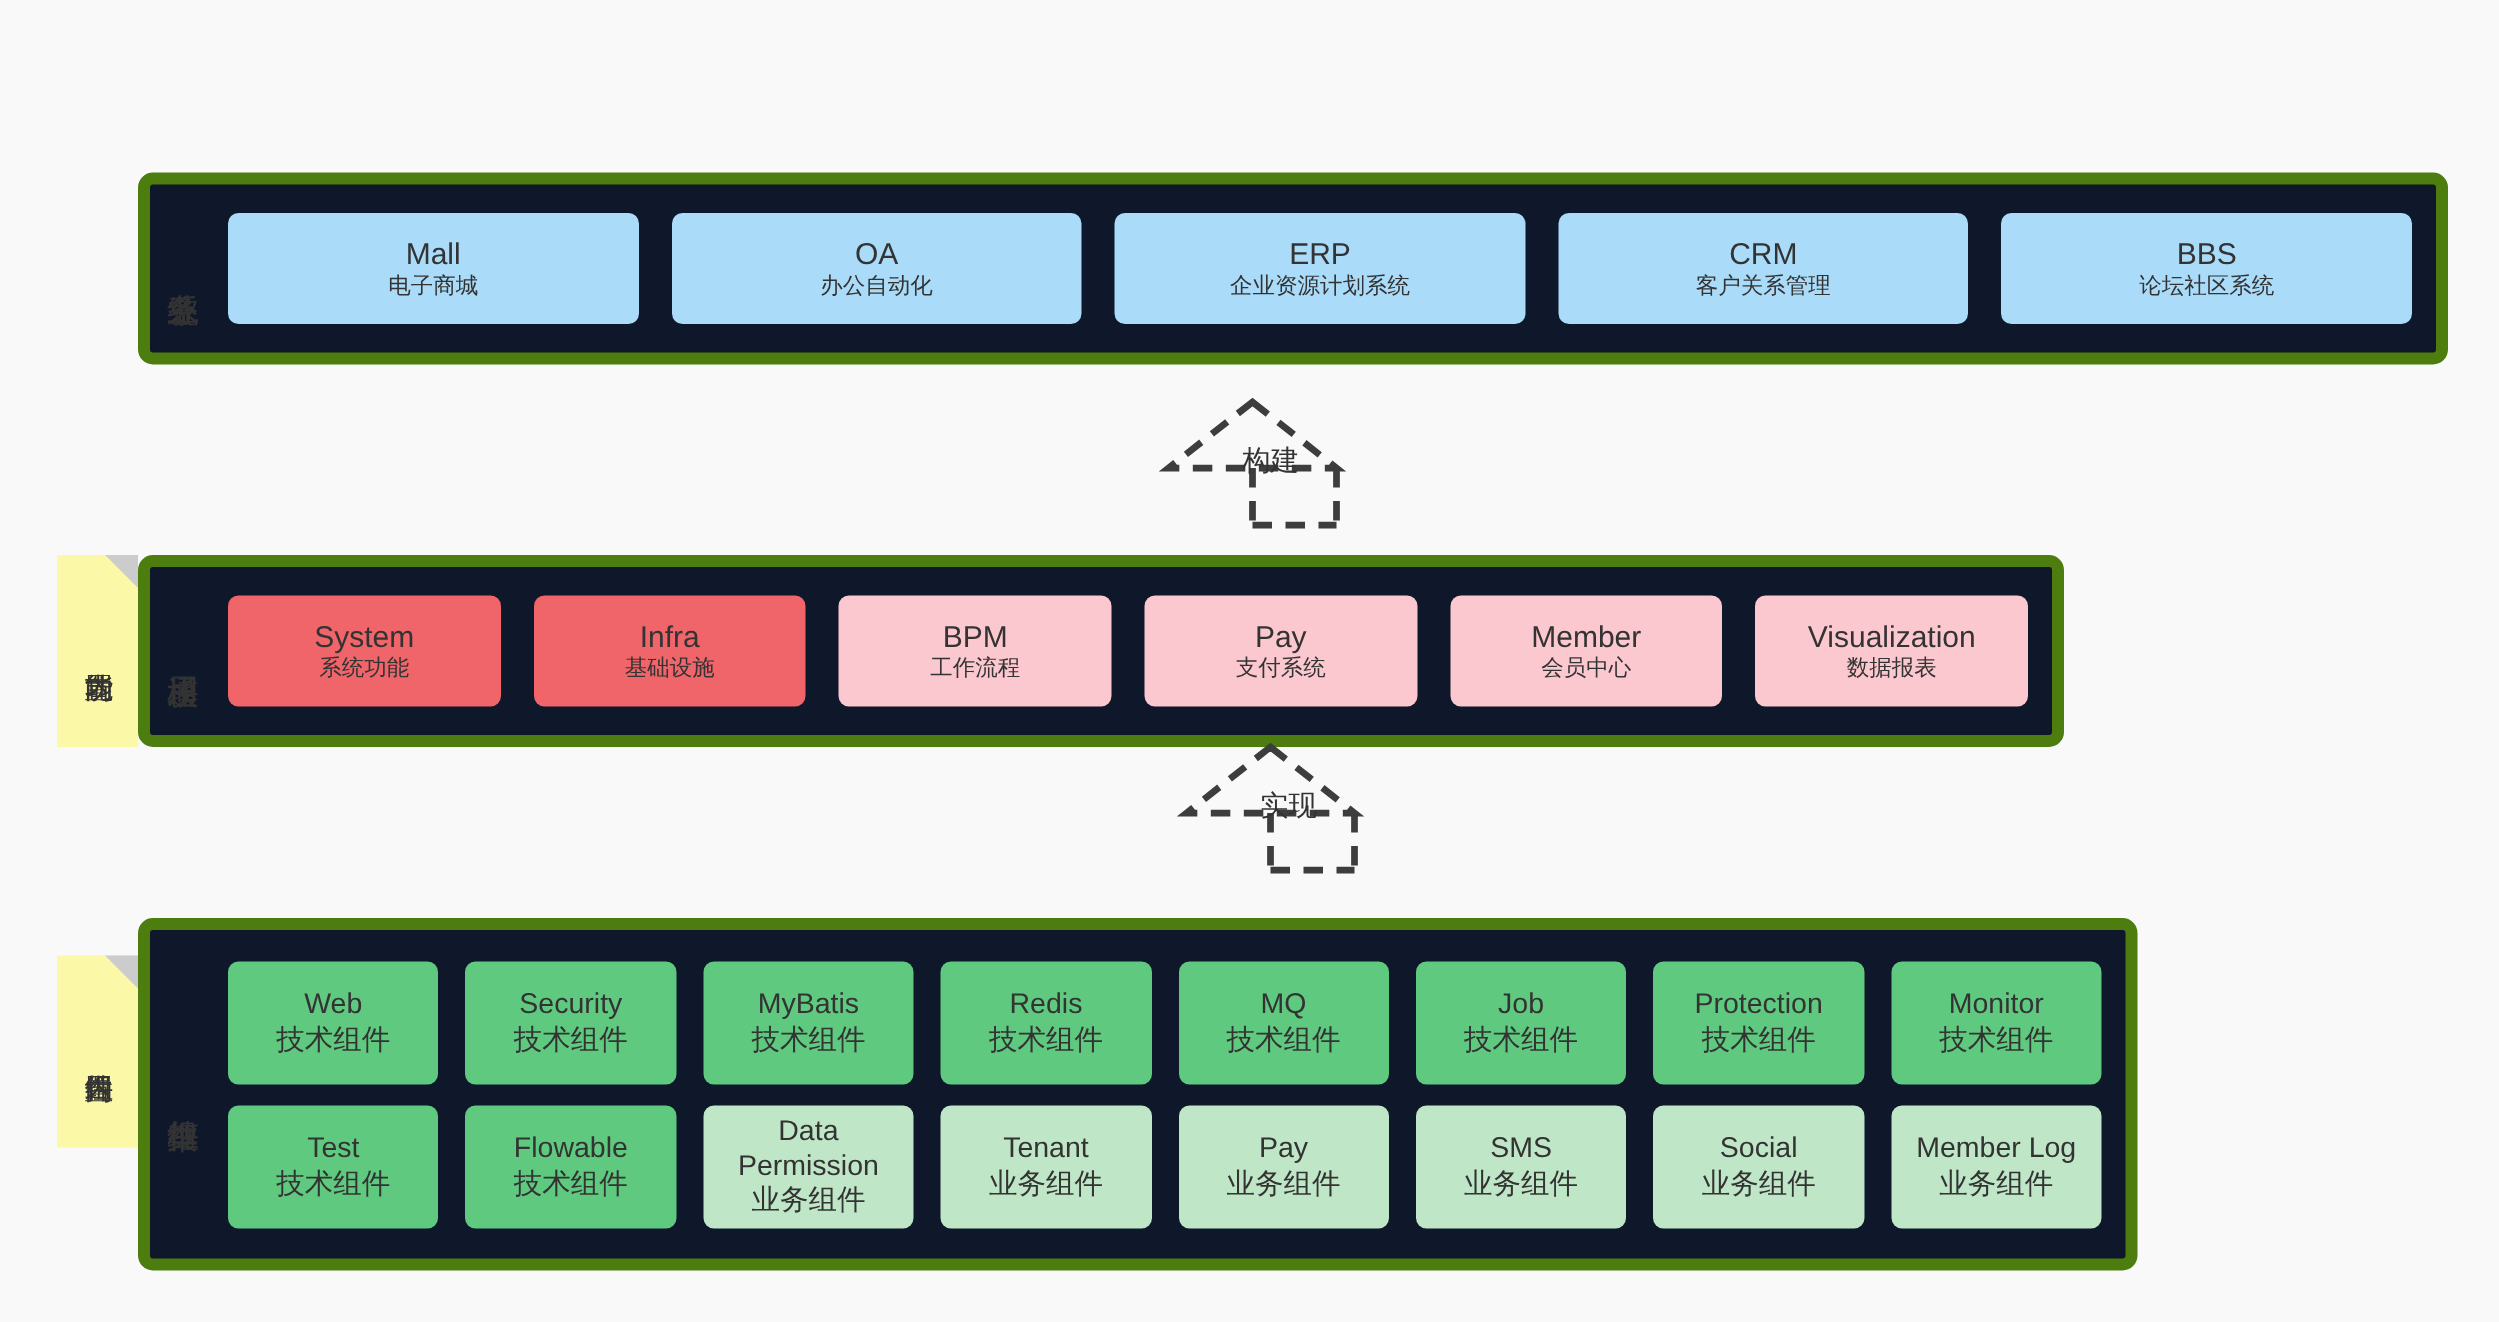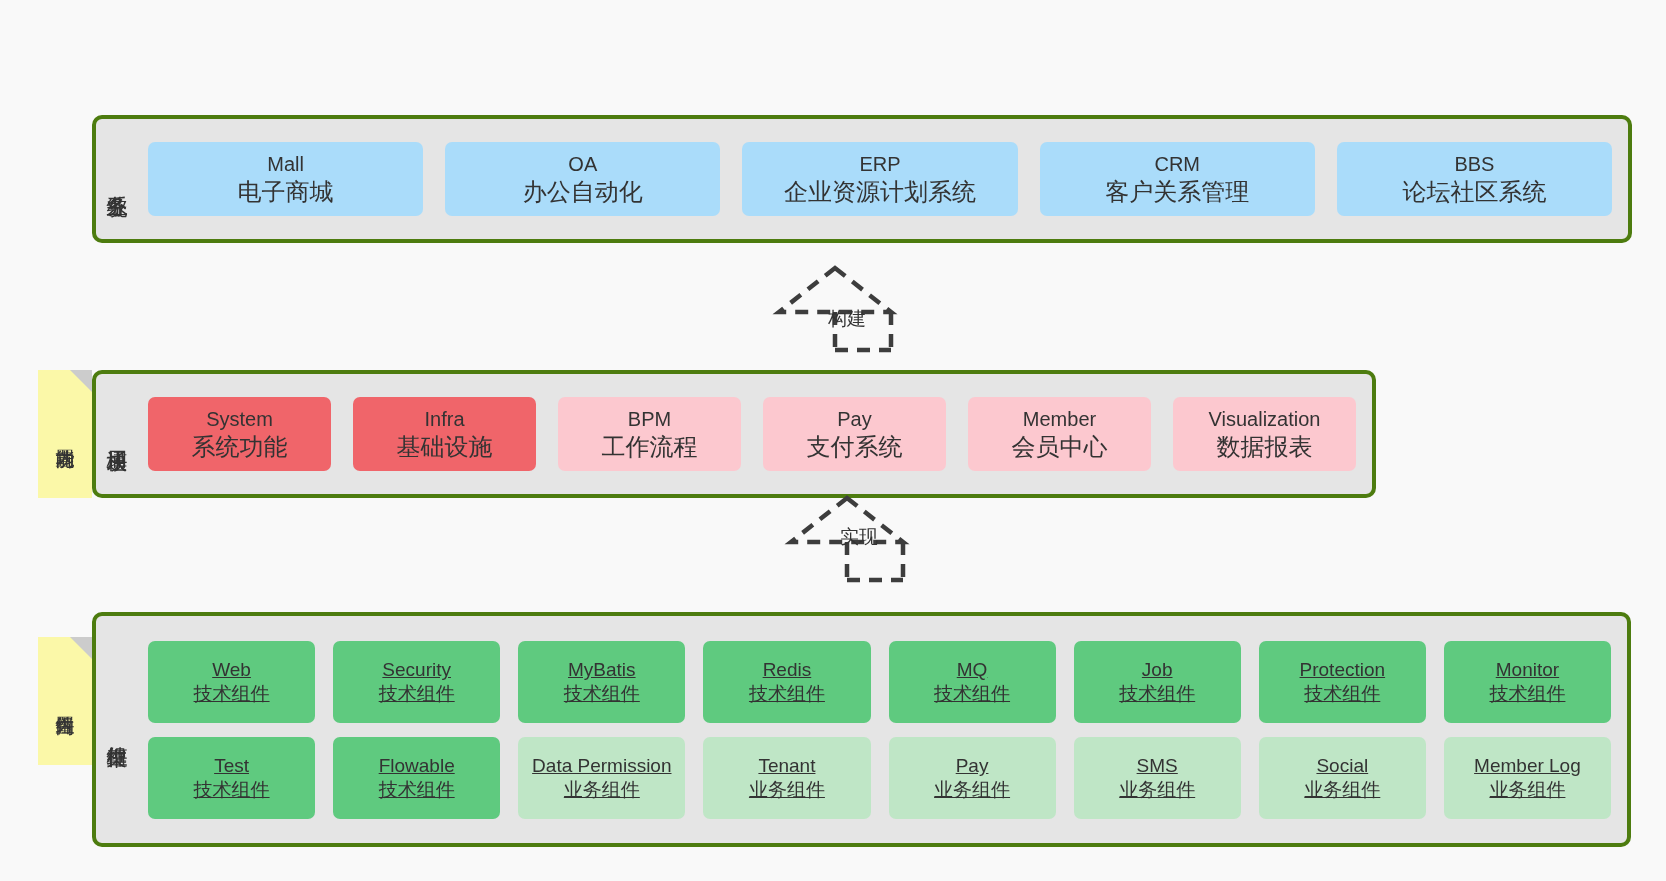--- a/index.html
+++ b/index.html
@@ -16,22 +16,22 @@
     position: relative;
   }
   .canvas {
     position: absolute;
     inset: 0;
   }
 
   
   .layer {
     position: absolute;
-    background: #e5e5e5;
-    border: 4px solid #4d7c0f;
+    background: #0f172a;
+    border: 8px solid #4d7c0f;
     border-radius: 10px;
     box-sizing: border-box;
     display: flex;
     align-items: stretch;
   }
   .layer-title {
     width: 42px;
     flex: 0 0 42px;
     display: flex;
     align-items: center;
@@ -68,21 +68,21 @@
     text-align: center;
     line-height: 1.22;
     box-sizing: border-box;
     padding: 4px 6px;
   }
   .cell .en {
     font-size: 20px;
     color: #333333;
   }
   .cell .cn {
-    font-size: 24px;
+    font-size: 15px;
     color: #333333;
   }
 
   
   .fill-blue        { background: #aadcfa; }
   .fill-red         { background: #f0656a; }
   .fill-pink        { background: #fcc8cf; text-align: right; }
   .fill-green       { background: #5fca7f; }
   .fill-lightgreen  { background: #bfe6c6; }
 
@@ -91,21 +91,21 @@
     left: 92px;  top: 115px;  width: 1540px; height: 128px;
   }
   #layer-business .cell { height: 74px; }
 
   #layer-common {
     left: 92px;  top: 370px;  width: 1284px; height: 128px;
   }
   #layer-common .cell { height: 74px; }
 
   #layer-framework {
-    left: 92px;  top: 612px;  width: 1539px; height: 235px; text-decoration: underline;
+    left: 92px;  top: 612px;  width: 1333px; height: 235px;
   }
   #layer-framework .cell { height: 82px; }
   #layer-framework .row { gap: 18px; }
   #layer-framework .cell .en,
   #layer-framework .cell .cn { font-size: 19px; }
 
   
   .note {
     position: absolute;
     width: 54px;
@@ -142,21 +142,21 @@
   .uml-arrow svg { display: block; }
   .uml-label {
     position: absolute;
     font-size: 19px;
     color: #333333;
     background: transparent;
     white-space: nowrap;
     user-select: none;
   }
   #arrow-build   { left: 760px; top: 262px; }
-  #arrow-build .uml-label  { left: 68px; top: 44px; }
+  #arrow-build .uml-label  { left: 68px; top: 32px; }
   #arrow-impl    { left: 772px; top: 492px; text-align: right; }
   #arrow-impl .uml-label   { left: 68px; top: 32px; }
 </style>
 </head>
 <body>
 
 <div class="canvas">
 
   <div class="layer" id="layer-business">
     <div class="layer-title">业务系统</div>

